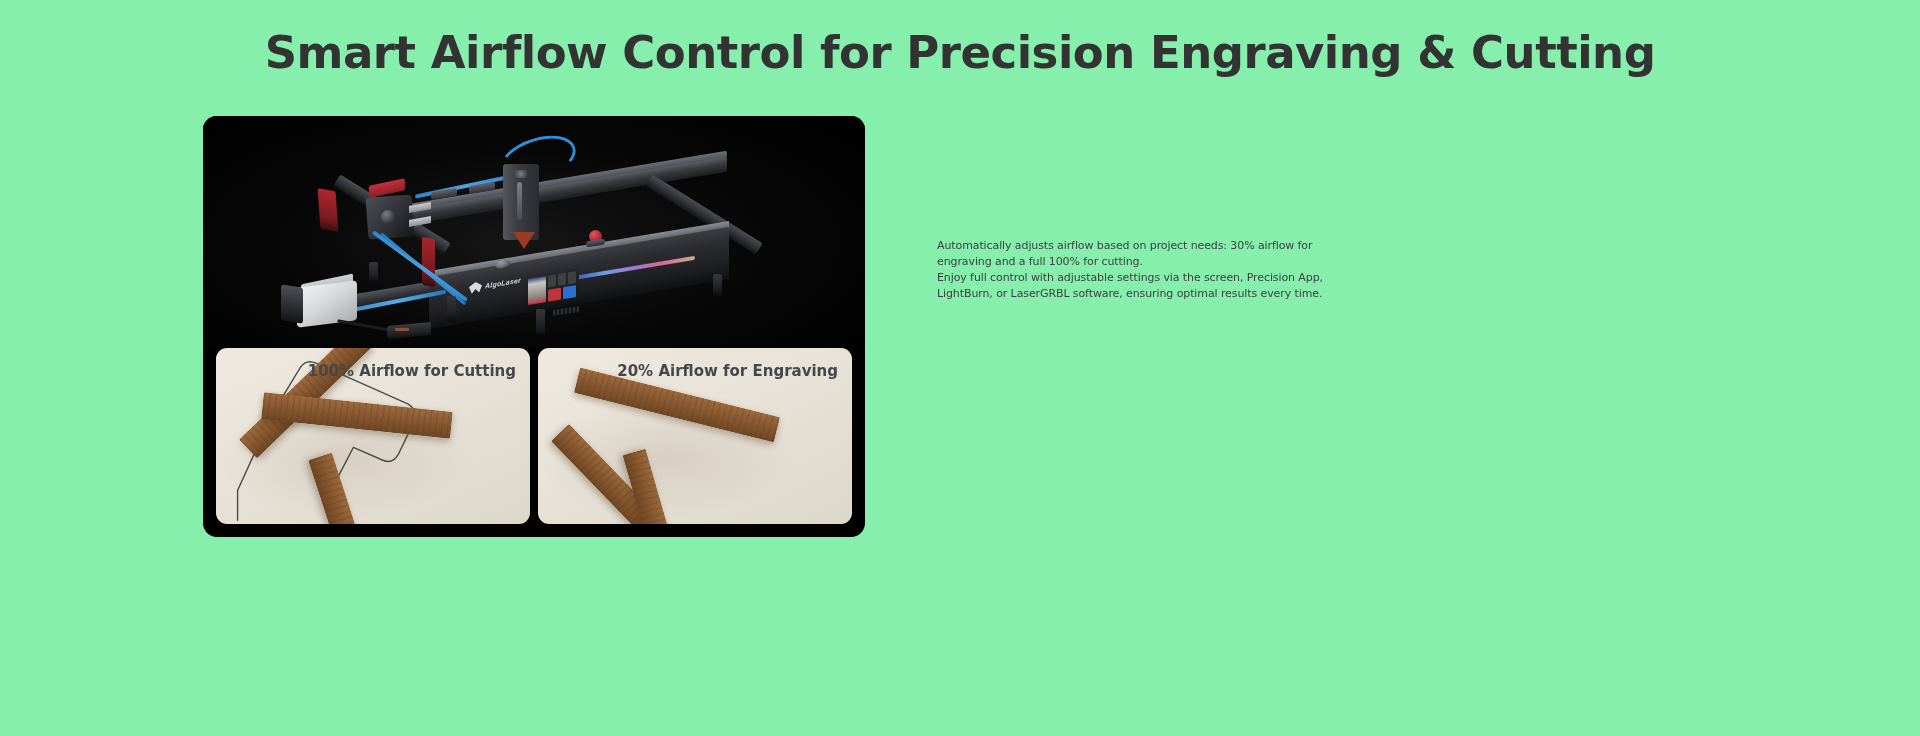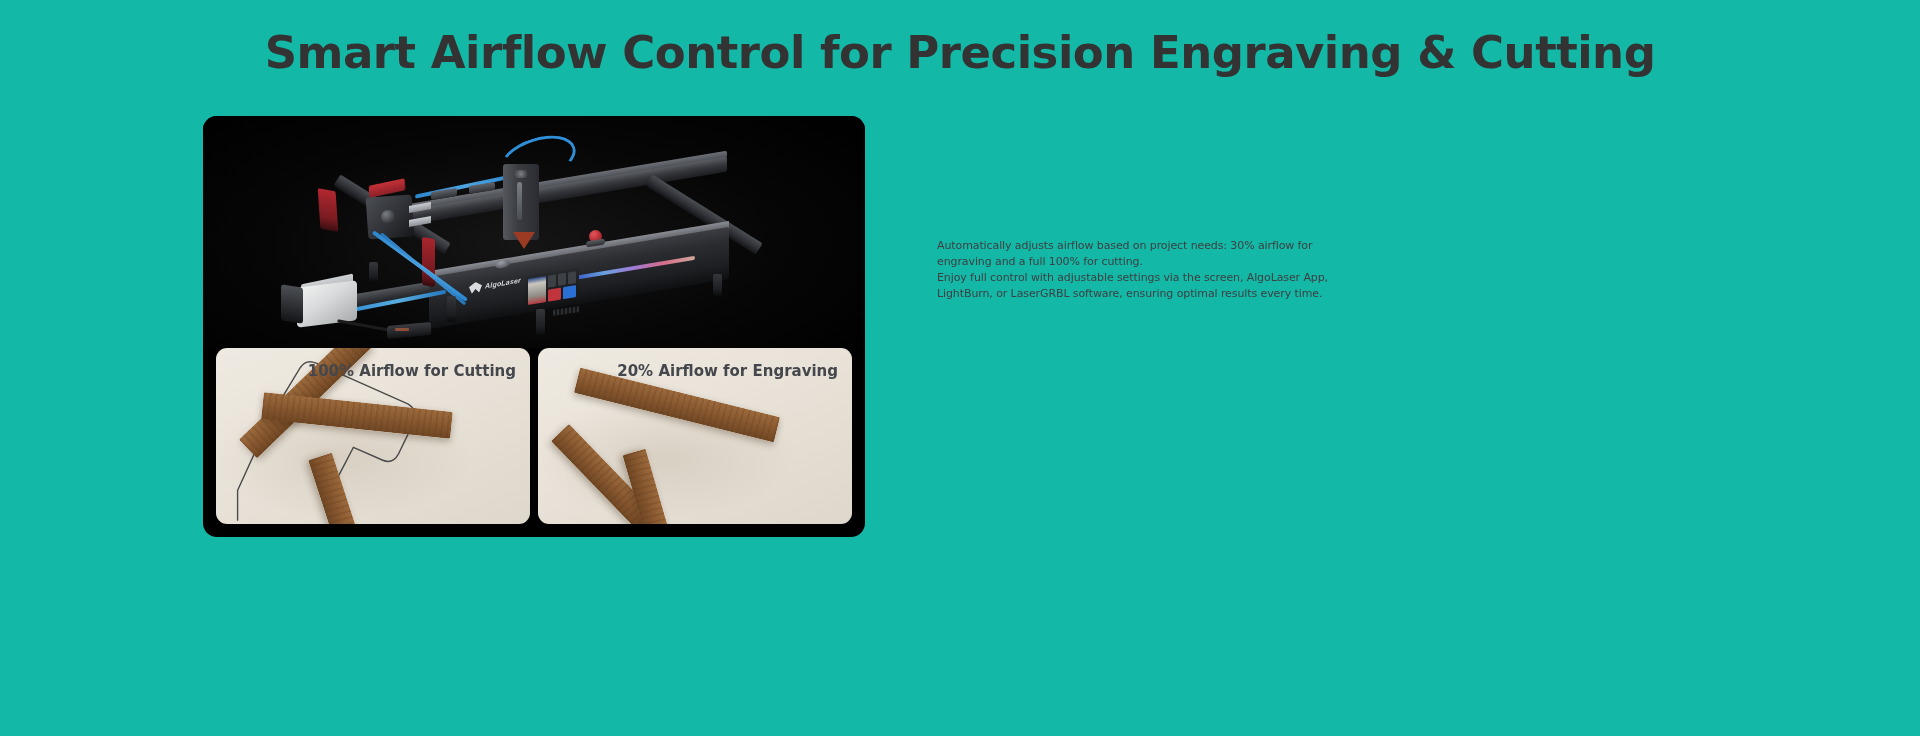--- a/index.html
+++ b/index.html
@@ -10,21 +10,21 @@
     height: 736px;
     background: #ffffff;
     font-family: "Liberation Sans", sans-serif;
     overflow: hidden;
   }
 
   .page {
     position: relative;
     width: 1920px;
     height: 736px;
-    background: #14b8a6;
+    background: #86efac;
   }
 
   
   .page-title {
     position: absolute;
     top: 26px;
     left: 0;
     width: 1920px;
     text-align: center;
     font-family: "DejaVu Sans", sans-serif;
@@ -635,16 +635,16 @@
         <div class="wood-bar eng-bar-stem"></div>
 
         <div class="sample-label">20% Airflow for Engraving</div>
       </div>
 
     </div>
   </div>
 
   <div class="copy">
     <p>Automatically adjusts airflow based on project needs: 30% airflow for engraving and a full 100% for cutting.</p>
-    <p>Enjoy full control with adjustable settings via the screen, AlgoLaser App, LightBurn, or LaserGRBL software, ensuring optimal results every time.</p>
+    <p>Enjoy full control with adjustable settings via the screen, Precision App, LightBurn, or LaserGRBL software, ensuring optimal results every time.</p>
   </div>
 
 </div>
 
 </body></html>

